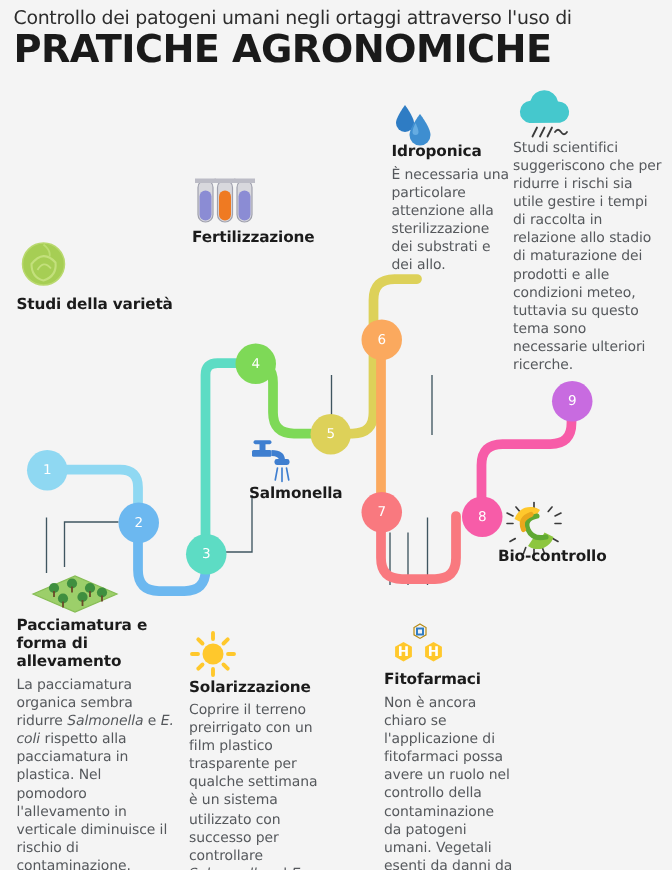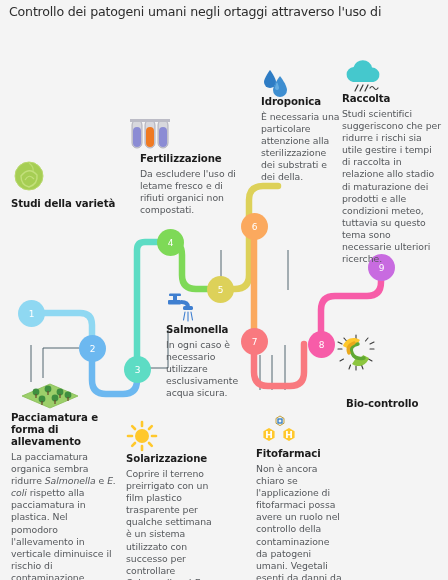--- a/index.html
+++ b/index.html
@@ -48,20 +48,21 @@
   .blk .bdy i{font-style:italic;}
   .icon{position:absolute;}
 </style>
 </head>
 <body>
 
 <div class="stage">
 
   <div class="hdr">
     <div class="sub">Controllo dei patogeni umani negli ortaggi attraverso l'uso di</div>
+    <div class="main">PRATICHE AGRONOMICHE</div>
   </div>
 
   <svg class="flow" viewBox="0 0 448 580">
 
     <g stroke="#3f5560" stroke-width="0.9" fill="none">
       <path d="M31,345 L31,382 L31,382"></path>
       <path d="M79,348 L43,348 L43,378"></path>
       <path d="M137,368 L168,368 L168,330"></path>
       <path d="M221,288 L221,250 L221,250"></path>
       <path d="M288,290 L288,250 L288,250"></path>
@@ -158,40 +159,38 @@
       <rect x="5" y="9" width="8" height="20" rx="4" fill="#8b8cd4"></rect>
       <rect x="2" y="1" width="14" height="3" fill="#bcbcc6"></rect>
       <rect x="17" y="2" width="10" height="28" rx="5" fill="#d8d8dd" stroke="#9fa0ad" stroke-width="0.8"></rect>
       <rect x="18" y="9" width="8" height="20" rx="4" fill="#ef7a22"></rect>
       <rect x="15" y="1" width="14" height="3" fill="#bcbcc6"></rect>
       <rect x="30" y="2" width="10" height="28" rx="5" fill="#d8d8dd" stroke="#9fa0ad" stroke-width="0.8"></rect>
       <rect x="31" y="9" width="8" height="20" rx="4" fill="#8b8cd4"></rect>
       <rect x="28" y="1" width="14" height="3" fill="#bcbcc6"></rect>
     </g>
   </svg>
-  <div class="blk" style="left:140px;top:153px;width:100px;">
+  <div class="blk" style="left:128px;top:153px;width:100px;">
     <div class="ttl">Fertilizzazione</div>
-    <div class="bdy">Da escludere l'uso di letame fresco e di rifiuti organici non compostati.</div>
   </div>
 
   <svg class="icon" style="left:166px;top:293px;" width="34" height="30" viewBox="0 0 34 30">
     <rect x="2" y="7" width="13" height="4.5" rx="1" fill="#3f7fd0"></rect>
     <rect x="7" y="2" width="4" height="6" fill="#3f7fd0"></rect>
     <rect x="3" y="0.5" width="12" height="2.6" rx="1.2" fill="#3f7fd0"></rect>
     <path d="M15,7 Q24,7 24,14 L20,14 Q20,11 15,11 Z" fill="#3f7fd0"></path>
     <rect x="17" y="13" width="10" height="4" rx="1.6" fill="#3f7fd0"></rect>
     <g stroke="#3f7fd0" stroke-width="1.1" stroke-linecap="round">
       <line x1="19" y1="19" x2="17.5" y2="27"></line>
       <line x1="22" y1="19" x2="22" y2="28"></line>
       <line x1="25" y1="19" x2="26.5" y2="27"></line>
     </g>
   </svg>
   <div class="blk" style="left:166px;top:324px;width:88px;">
     <div class="ttl">Salmonella</div>
-    <div class="bdy">In ogni caso è necessario utilizzare esclusivamente acqua sicura.</div>
   </div>
 
   <svg class="icon" style="left:126px;top:420px;" width="32" height="32" viewBox="0 0 32 32">
     <circle cx="16" cy="16" r="7" fill="#ffc82c"></circle>
     <g stroke="#ffc82c" stroke-width="2.6" stroke-linecap="round">
       <line x1="16" y1="2" x2="16" y2="6"></line>
         <line x1="16" y1="26" x2="16" y2="30"></line>
       <line x1="2" y1="16" x2="6" y2="16"></line>
         <line x1="26" y1="16" x2="30" y2="16"></line>
       <line x1="6.2" y1="6.2" x2="9" y2="9"></line>
@@ -205,21 +204,21 @@
     <div class="bdy">Coprire il terreno preirrigato con un film plastico trasparente per qualche settimana è un sistema utilizzato con successo per controllare <i>Salmonella</i> ed <i>E. coli.</i></div>
   </div>
 
   <svg class="icon" style="left:261px;top:68px;" width="32" height="30" viewBox="0 0 32 30">
     <path d="M9,2 C9,2 3,10 3,14 a6,6 0 0 0 12,0 C15,10 9,2 9,2 Z" fill="#2e7cc4"></path>
     <path d="M19,8 C19,8 12,17 12,22 a7,7 0 0 0 14,0 C26,17 19,8 19,8 Z" fill="#3e8ed0"></path>
     <path d="M16,14 C16,14 14,18 14,20 a2,2 0 0 0 4,0 C18,18 16,14 16,14 Z" fill="#6fb4e6" opacity="0.8"></path>
   </svg>
   <div class="blk" style="left:261px;top:96px;width:80px;">
     <div class="ttl">Idroponica</div>
-    <div class="bdy">È necessaria una particolare attenzione alla sterilizzazione dei substrati e dei della.</div>
+    <div class="bdy">È necessaria una particolare attenzione alla sterilizzazione dei substrati e dei allo.</div>
   </div>
 
   <svg class="icon" style="left:256px;top:415px;" width="48" height="32" viewBox="0 0 48 32">
     <g stroke="#b58a12" stroke-width="0.8">
       <polygon points="24,1 28,3.4 28,8.2 24,10.6 20,8.2 20,3.4" fill="#f2f2f2"></polygon>
     </g>
     <rect x="22" y="4" width="4" height="4" fill="none" stroke="#2e7cc4" stroke-width="1.3"></rect>
     <g>
       <polygon points="13,13 18.6,16.2 18.6,22.8 13,26 7.4,22.8 7.4,16.2" fill="#ffc82c"></polygon>
       <polygon points="33,13 38.6,16.2 38.6,22.8 33,26 27.4,22.8 27.4,16.2" fill="#ffc82c"></polygon>
@@ -245,31 +244,30 @@
       <line x1="27" y1="35" x2="25.5" y2="31"></line>
         <line x1="2" y1="8" x2="6" y2="10"></line>
       <line x1="38" y1="8" x2="34" y2="10"></line>
         <line x1="20" y1="36" x2="20" y2="32"></line>
     </g>
     <path d="M7,12 a11,11 0 0 1 17,-6 l-4,6 a5,5 0 0 0 -7,3 Z" fill="#ffc82c"></path>
     <path d="M33,24 a11,11 0 0 1 -17,6 l4,-6 a5,5 0 0 0 7,-3 Z" fill="#8dc63f"></path>
     <path d="M22,10 q-9,2 -6,9 q3,7 12,5" fill="none" stroke="#5fa832" stroke-width="3.4" stroke-linecap="round"></path>
     <path d="M18,9 q-8,3 -5,10" fill="none" stroke="#eaa81c" stroke-width="3.4" stroke-linecap="round"></path>
   </svg>
-  <div class="blk" style="left:346px;top:366px;width:102px;margin-top:32px;">
+  <div class="blk" style="left:332px;top:366px;width:102px;">
     <div class="ttl">Bio-controllo</div>
   </div>
 
   <svg class="icon" style="left:342px;top:60px;" width="42" height="34" viewBox="0 0 42 34">
     <path d="M11,22 a7.5,7.5 0 0 1 0.6,-14.9 A9.5,9.5 0 0 1 30,7.6 a7.2,7.2 0 0 1 1.4,14.3 Z" fill="#45c8cd"></path>
     <g stroke="#3a3a3a" stroke-width="1.2" stroke-linecap="round">
       <line x1="13" y1="31" x2="16" y2="25"></line>
       <line x1="18" y1="31" x2="21" y2="25"></line>
       <line x1="23" y1="31" x2="26" y2="25"></line>
     </g>
     <path d="M28,28 q2,-3 4,0 q2,3 4,0" fill="none" stroke="#3a3a3a" stroke-width="1.2" stroke-linecap="round"></path>
   </svg>
   <div class="blk" style="left:342px;top:93px;width:100px;">
-    <div class="ttl">Raccolta</div>
     <div class="bdy">Studi scientifici suggeriscono che per ridurre i rischi sia utile gestire i tempi di raccolta in relazione allo stadio di maturazione dei prodotti e alle condizioni meteo, tuttavia su questo tema sono necessarie ulteriori ricerche.</div>
   </div>
 
 </div>
 
 </body></html>

